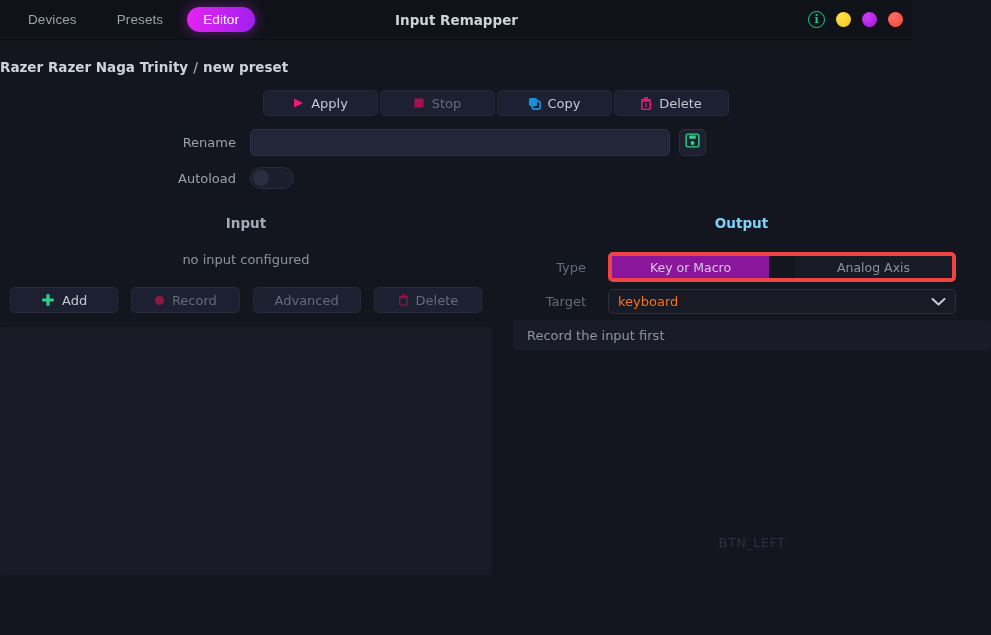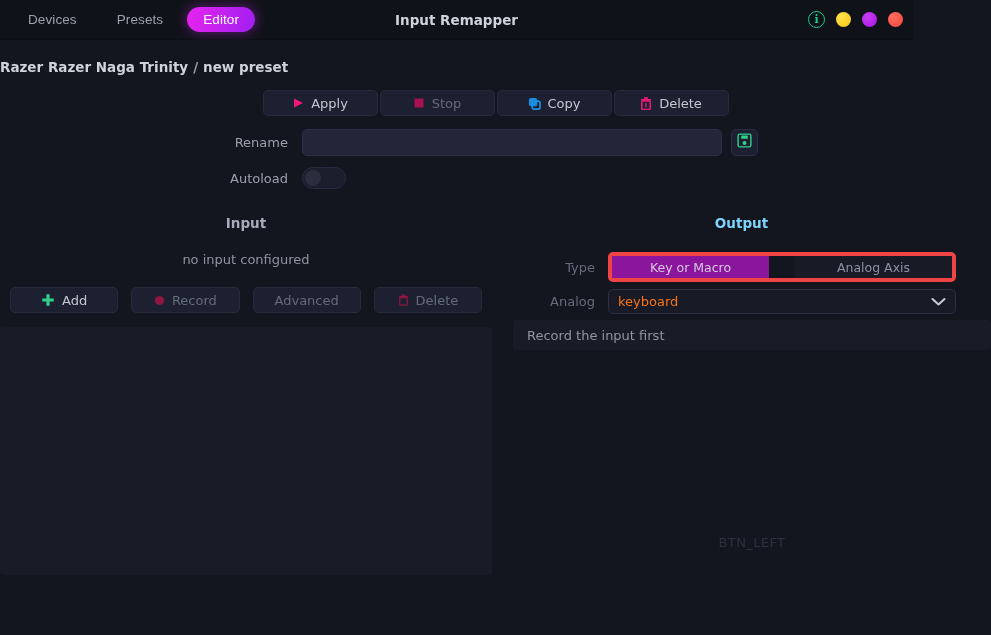--- a/index.html
+++ b/index.html
@@ -107,21 +107,21 @@
   }
   .btn.disabled { color: #646b7b; cursor: default; }
   .btn svg { display: block; flex: none; }
 
   
   .form-row {
     display: flex; align-items: center;
     margin-top: 13px;
   }
   .form-label {
-    width: 302px;
+    width: 250px;
     text-align: right;
     padding-right: 14px;
     font-size: 13px;
     color: #9aa0ad;
   }
   .rename-input {
     width: 420px; height: 27px;
     background: #232639;
     border: 1px solid #2c3048;
     border-radius: 5px;
@@ -193,21 +193,21 @@
   }
 
   
   .out-row {
     display: flex; align-items: center;
     margin-bottom: 7px;
   }
   .out-label {
     width: 116px;
     text-align: right;
-    padding-right: 13px;
+    padding-right: 22px;
     font-size: 13px;
     color: #646b7b;
   }
   .seg-group {
     display: flex;
     width: 348px; height: 30px;
     border: 4px solid #ef4444;
     border-radius: 5px;
     overflow: hidden;
     gap: 26px;
@@ -405,21 +405,21 @@
 
       <div class="out-row">
         <div class="out-label">Type</div>
         <div class="seg-group">
           <button class="seg active">Key or Macro</button>
           <button class="seg">Analog Axis</button>
         </div>
       </div>
 
       <div class="out-row">
-        <div class="out-label">Analog</div>
+        <div class="out-label">Target</div>
         <div class="select-box">
           <span>keyboard</span>
           <span class="chev">
             <svg width="15" height="9" viewBox="0 0 15 9">
               <polyline points="1.5,1.5 7.5,7 13.5,1.5" fill="none" stroke="#c3c8d2" stroke-width="2.1" stroke-linecap="round" stroke-linejoin="round"></polyline>
             </svg>
           </span>
         </div>
       </div>
 

